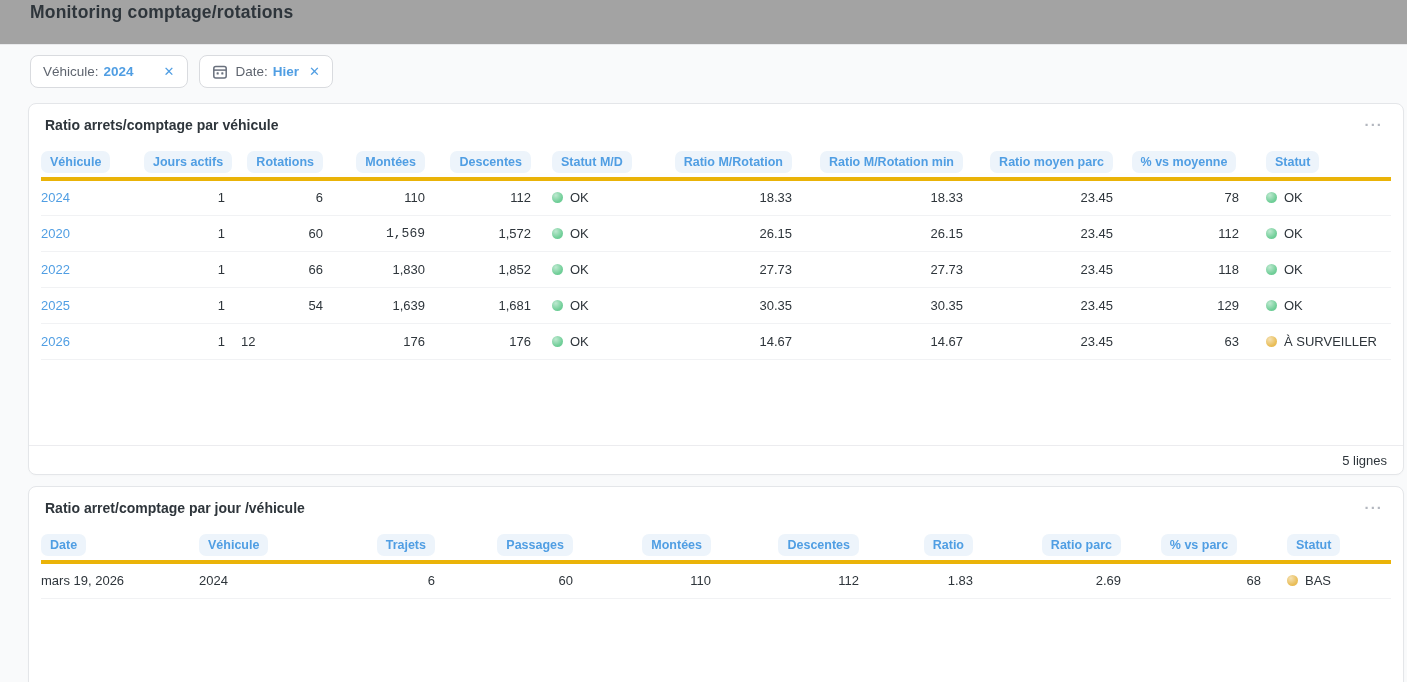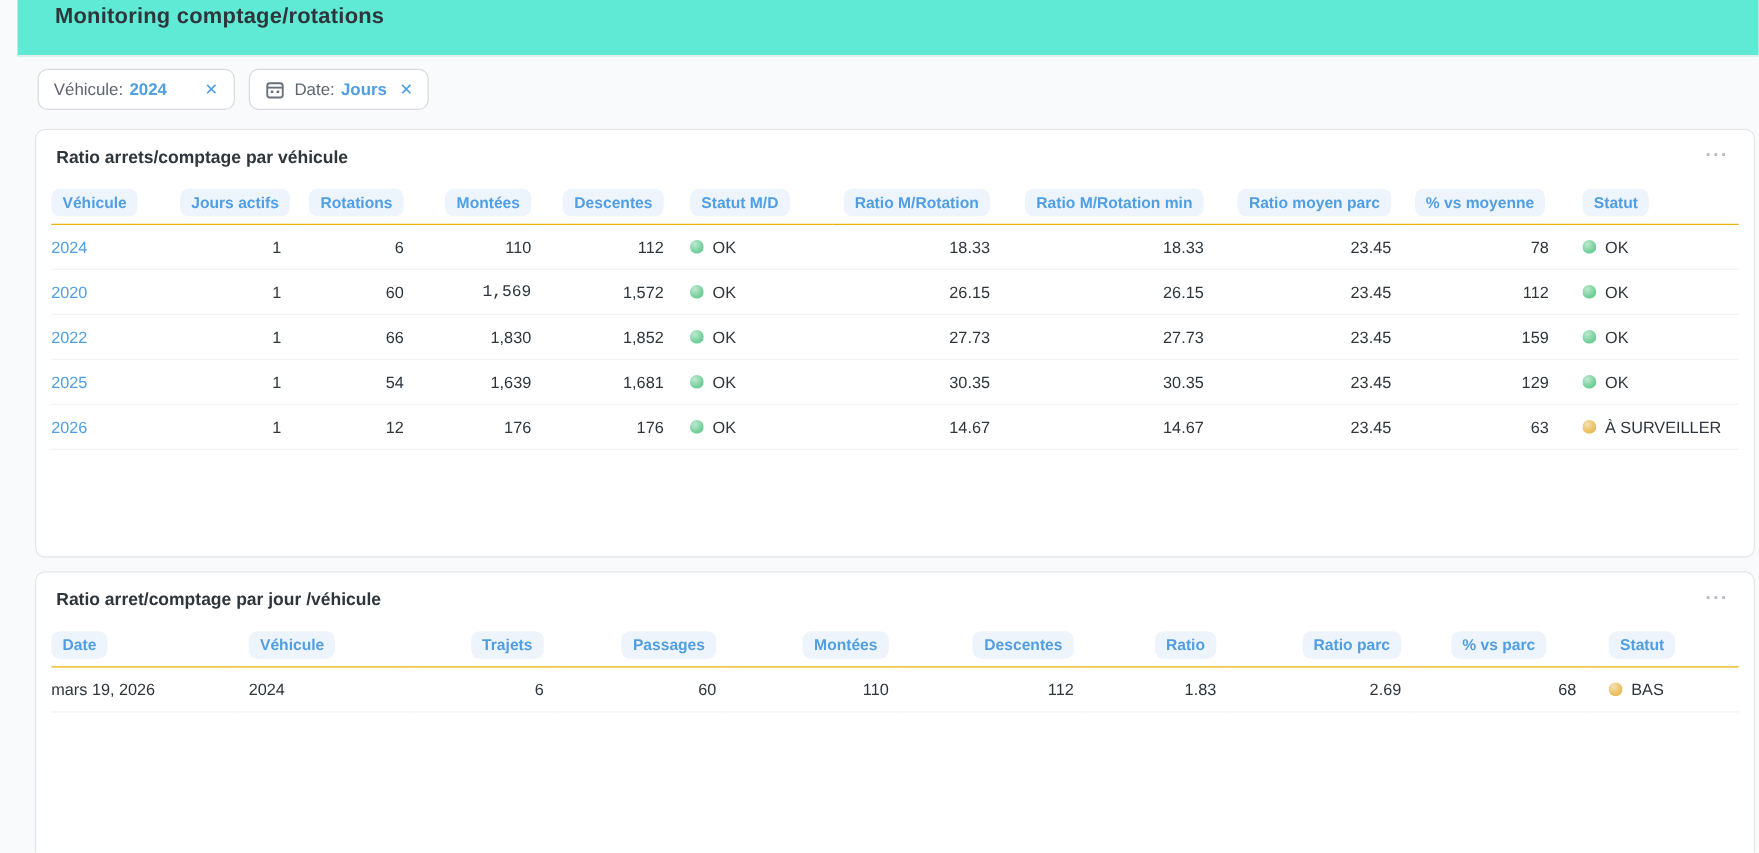--- a/index.html
+++ b/index.html
@@ -5,23 +5,22 @@
   * { box-sizing: border-box; }
   html, body { margin: 0; padding: 0; }
   body {
     width: 1407px; height: 682px; overflow: hidden;
     background: #f9fafb;
     font-family: "Liberation Sans", "DejaVu Sans", sans-serif;
     color: #2e353b;
   }
   
   .page-header {
-    background: #5eead4; height: 45px; padding: 1px 0 0 30px;
+    background: #a3a3a3; height: 45px; padding: 1px 0 0 30px;
     border-bottom: 1px solid #e9eaec;
-    margin-left: 14px;
   }
   .page-title {
     margin: 0; font-size: 17.5px; font-weight: 700; color: #2e353b;
     letter-spacing: .2px; line-height: 23px;
   }
   
   .filter-bar { display: flex; gap: 11px; padding: 10px 0 0 30px; }
   .chip {
     display: inline-flex; align-items: center;
     height: 33px; padding: 0 12px;
@@ -53,21 +52,21 @@
   .menu-btn {
     border: none; background: none; padding: 0 2px; cursor: pointer;
     color: #b3b7bf; font-size: 15px; font-weight: 700; letter-spacing: 2px;
     line-height: 8px; font-family: inherit;
   }
   
   .table-wrap { padding: 0 14px 0 12px; overflow: hidden; }
   .card--first .table-wrap { height: 299px; }
   .card--second .table-wrap { height: 230px; }
   table { border-collapse: collapse; table-layout: fixed; width: 1350px; font-size: 13px; }
-  th { height: 33px; padding: 0 8px; border-bottom: 1px solid #eab308; font-weight: 400; }
+  th { height: 33px; padding: 0 8px; border-bottom: 4px solid #eab308; font-weight: 400; }
   th:first-child, td:first-child { padding-left: 0; }
   .pill {
     display: inline-block; padding: 4px 9px; border-radius: 7px;
     background: #edf4fb; color: #509ee3; font-weight: 700; font-size: 12.5px;
     white-space: nowrap; cursor: pointer;
   }
   tbody td {
     height: 36px; padding: 0 8px; border-bottom: 1px solid #f1f2f4;
     color: #2e353b; white-space: nowrap;
   }
@@ -99,21 +98,21 @@
   <div class="chip chip--date">
     <span class="cal-icon">
       <svg width="16" height="16" viewBox="0 0 16 16" fill="none">
         <rect x="1.8" y="2.6" width="12.4" height="11.4" rx="2" stroke="#69707d" stroke-width="1.5"></rect>
         <line x1="1.8" y1="6.1" x2="14.2" y2="6.1" stroke="#69707d" stroke-width="1.5"></line>
         <rect x="4.6" y="8.3" width="2.1" height="2.1" rx="0.5" fill="#69707d"></rect>
         <rect x="9.3" y="8.3" width="2.1" height="2.1" rx="0.5" fill="#69707d"></rect>
       </svg>
     </span>
     <span class="chip-label">Date:</span>
-    <span class="chip-value">Jours</span>
+    <span class="chip-value">Hier</span>
     <span class="chip-close">✕</span>
   </div>
 </div>
 
 <section class="card card--first">
   <div class="card-head">
     <h2 class="card-title">Ratio arrets/comptage par véhicule</h2>
     <button class="menu-btn">...</button>
   </div>
   <div class="table-wrap">
@@ -176,51 +175,54 @@
           <tr>
             <td style="text-align: left;"><a class="cell-link" href="#">2022</a></td>
             <td style="text-align: right;">1</td>
             <td style="text-align: right;">66</td>
             <td style="text-align: right;">1,830</td>
             <td style="text-align: right;">1,852</td>
             <td style="text-align: left; padding-left: 13px;"><span class="dot" style="--dot-color: #6fce97;"></span><span>OK</span></td>
             <td style="text-align: right;">27.73</td>
             <td style="text-align: right;">27.73</td>
             <td style="text-align: right;">23.45</td>
-            <td style="text-align: right;">159</td>
+            <td style="text-align: right;">118</td>
             <td style="text-align: left; padding-left: 19px;"><span class="dot" style="--dot-color: #6fce97;"></span><span>OK</span></td>
           </tr>
           <tr>
             <td style="text-align: left;"><a class="cell-link" href="#">2025</a></td>
             <td style="text-align: right;">1</td>
             <td style="text-align: right;">54</td>
             <td style="text-align: right;">1,639</td>
             <td style="text-align: right;">1,681</td>
             <td style="text-align: left; padding-left: 13px;"><span class="dot" style="--dot-color: #6fce97;"></span><span>OK</span></td>
             <td style="text-align: right;">30.35</td>
             <td style="text-align: right;">30.35</td>
             <td style="text-align: right;">23.45</td>
             <td style="text-align: right;">129</td>
             <td style="text-align: left; padding-left: 19px;"><span class="dot" style="--dot-color: #6fce97;"></span><span>OK</span></td>
           </tr>
           <tr>
             <td style="text-align: left;"><a class="cell-link" href="#">2026</a></td>
             <td style="text-align: right;">1</td>
-            <td style="text-align: right;">12</td>
+            <td style="">12</td>
             <td style="text-align: right;">176</td>
             <td style="text-align: right;">176</td>
             <td style="text-align: left; padding-left: 13px;"><span class="dot" style="--dot-color: #6fce97;"></span><span>OK</span></td>
             <td style="text-align: right;">14.67</td>
             <td style="text-align: right;">14.67</td>
             <td style="text-align: right;">23.45</td>
             <td style="text-align: right;">63</td>
             <td style="text-align: left; padding-left: 19px; margin-top: 48px;"><span class="dot" style="--dot-color: #e9bd57;"></span><span>À SURVEILLER</span></td>
           </tr>
         </tbody>
       </table>
+  </div>
+  <div class="card-footer">
+    <span>5 lignes</span>
   </div>
 </section>
 
 <section class="card card--second">
   <div class="card-head">
     <h2 class="card-title">Ratio arret/comptage par jour /véhicule</h2>
     <button class="menu-btn">...</button>
   </div>
   <div class="table-wrap">
     <table>

